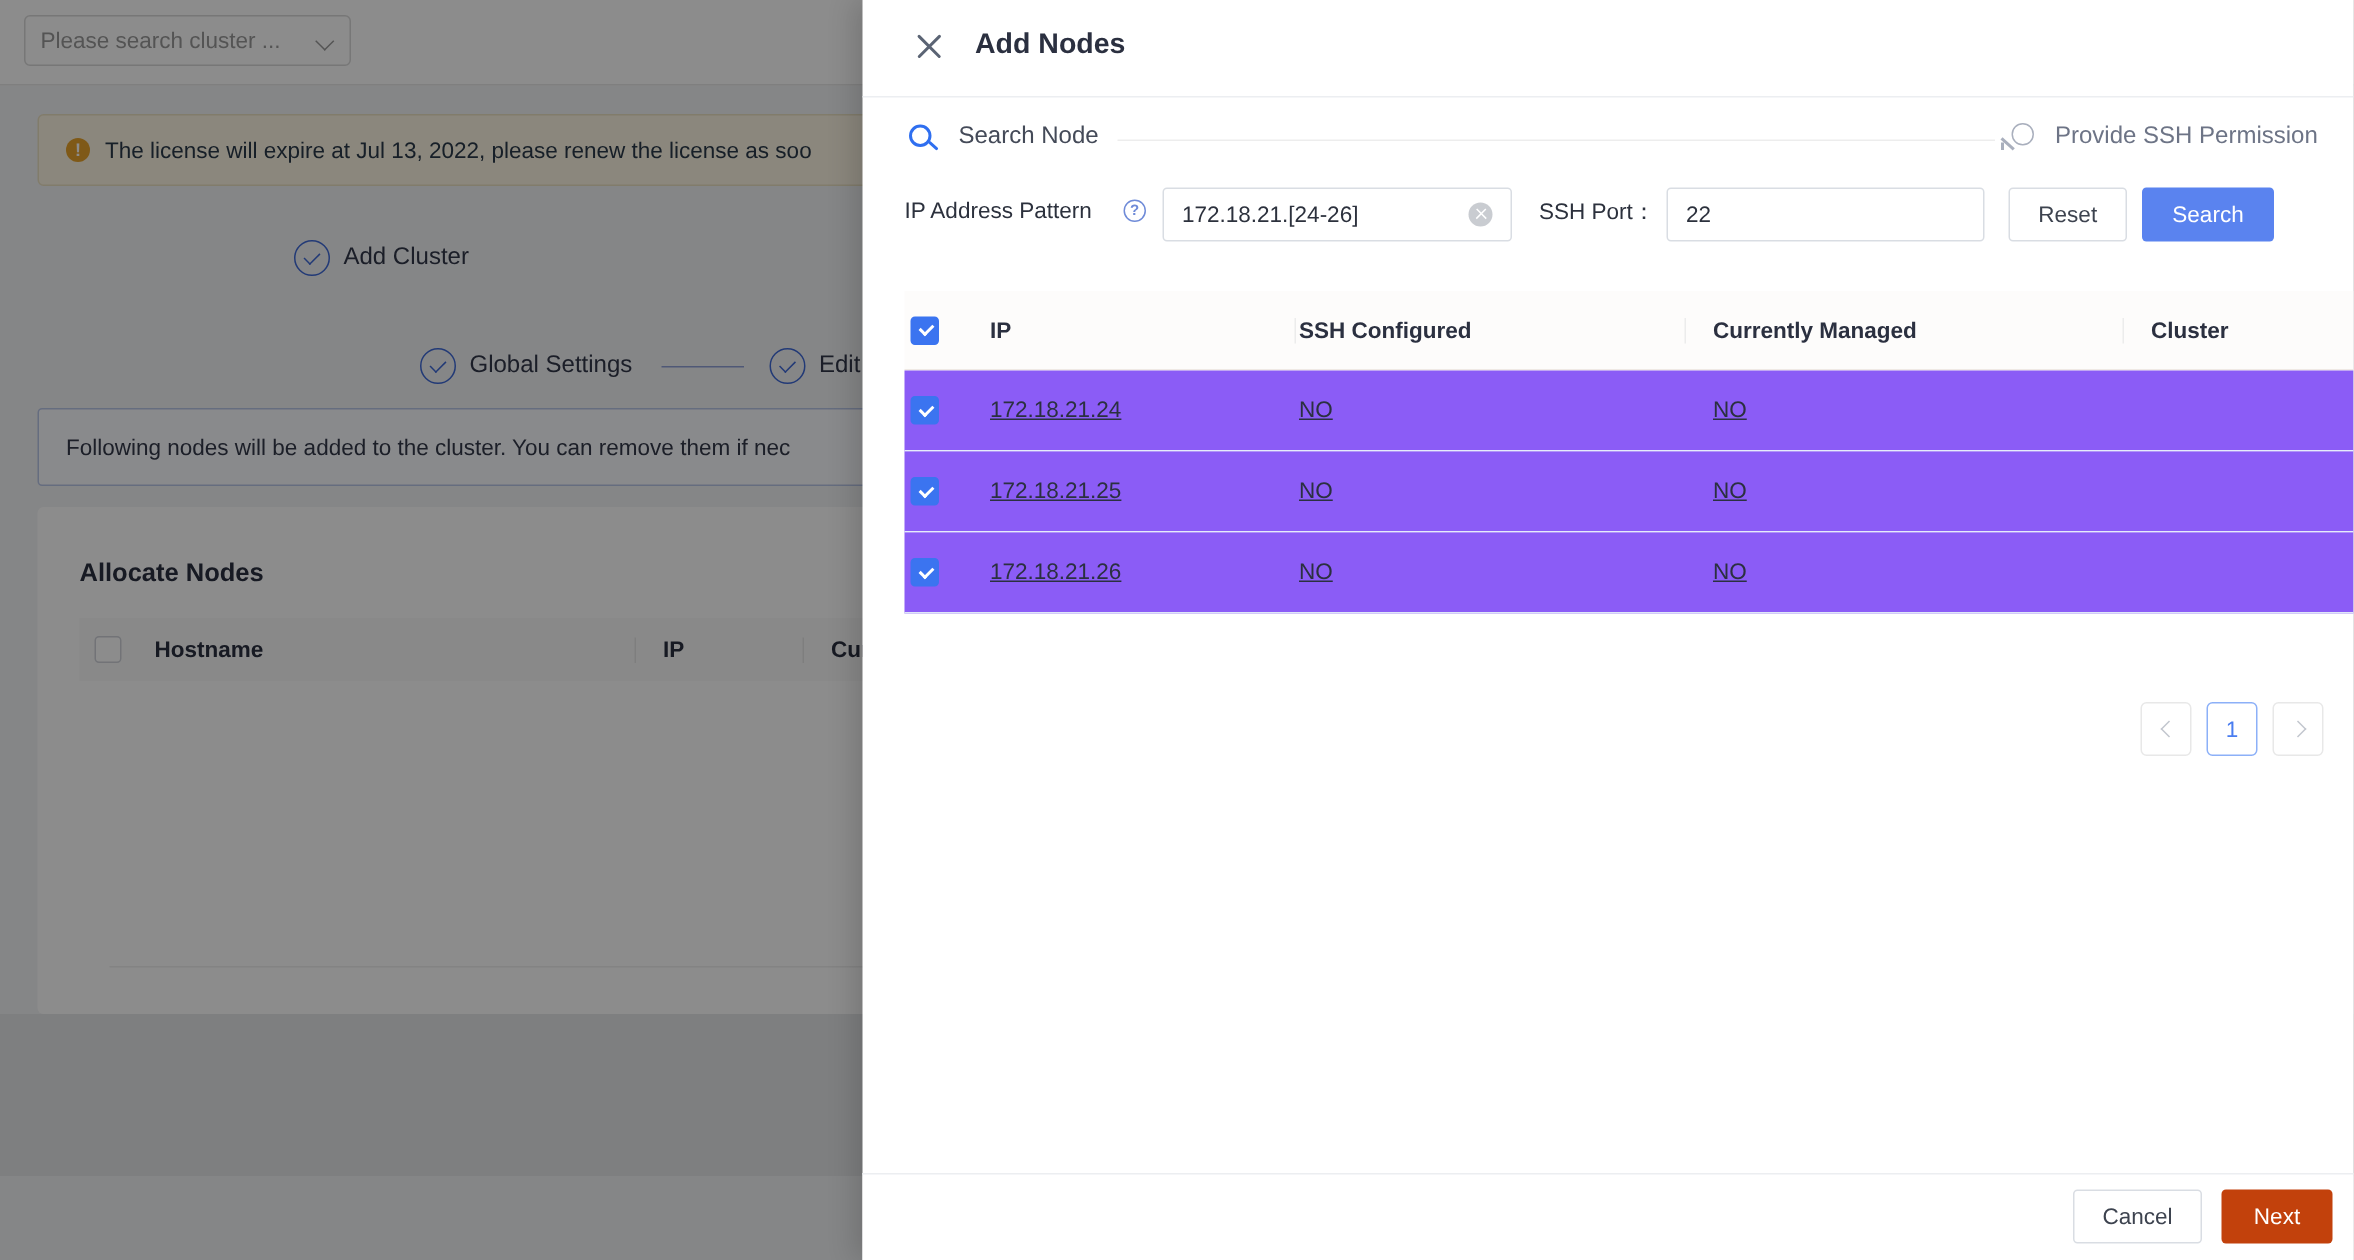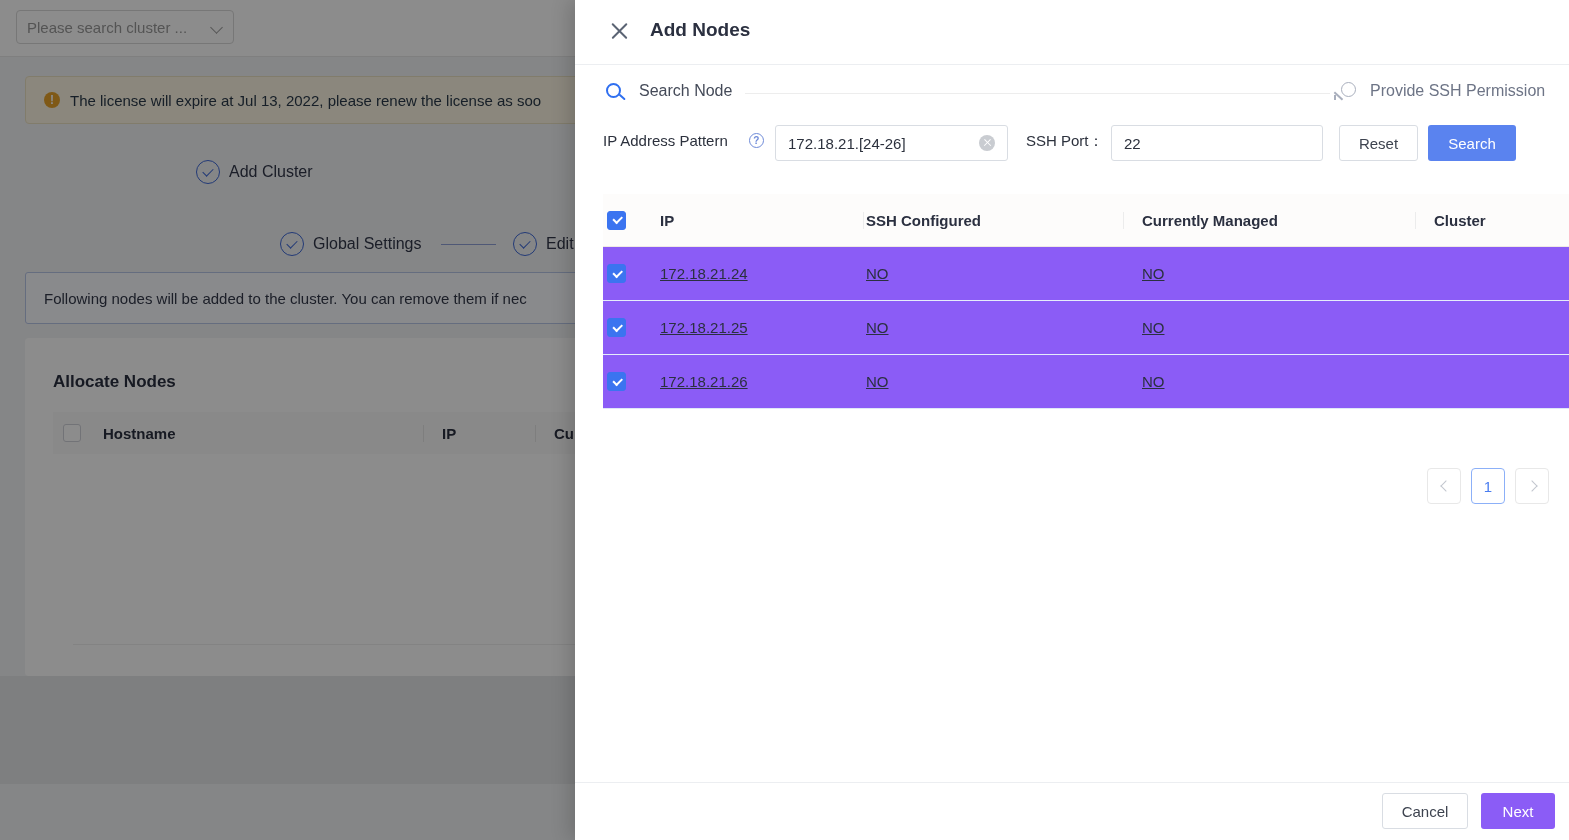--- a/index.html
+++ b/index.html
@@ -296,21 +296,21 @@
     border-top:1px solid #eceef1;background:#fff;
   }
   #cancel-button{
     position:absolute;right:101px;top:10px;width:86px;height:36px;
     border:1px solid #d9dde3;border-radius:3px;background:#fff;box-sizing:border-box;
     display:flex;align-items:center;justify-content:center;
     font-size:15px;color:#3d434f;cursor:pointer;
   }
   #next-button{
     position:absolute;right:14px;top:10px;width:74px;height:36px;
-    border-radius:3px;background:#8b5cf6;
+    border-radius:3px;background:#c2410c;
     display:flex;align-items:center;justify-content:center;
     font-size:15px;color:#ffffff;cursor:pointer;
   }
 </style>
 </head>
 <body>
 
 <div id="bg-page">
 
   <div id="bg-body"></div>

